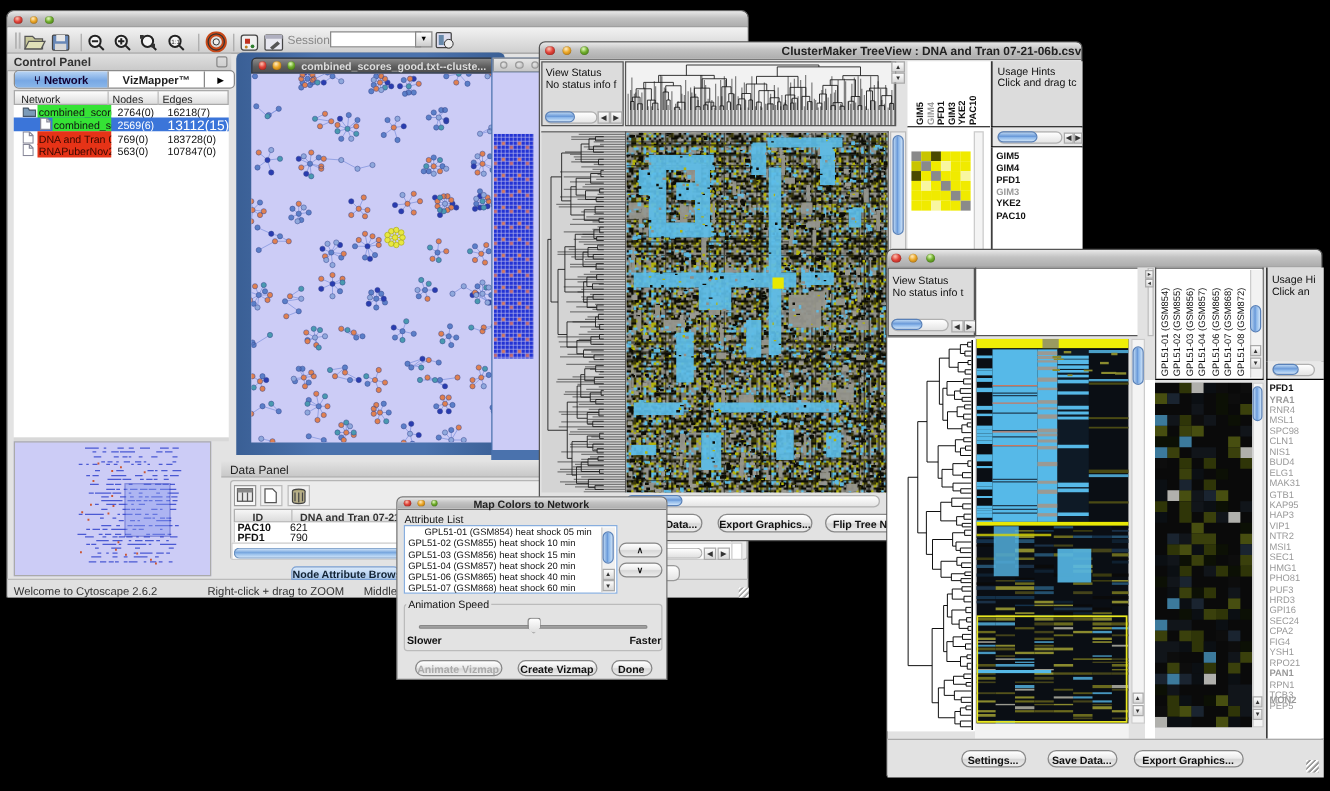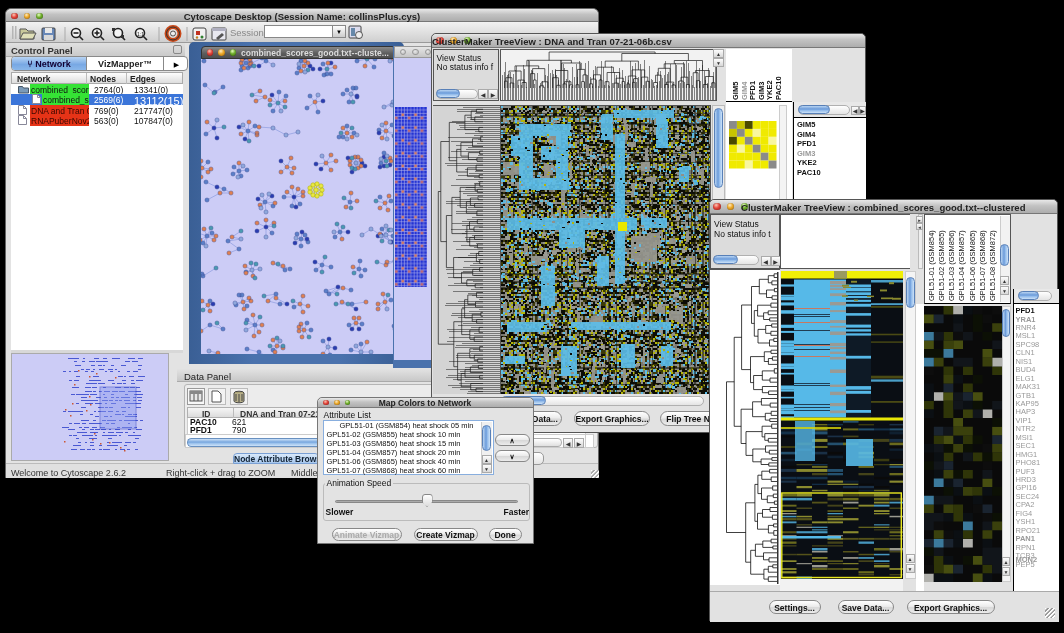--- a/index.html
+++ b/index.html
@@ -4,21 +4,20 @@
 body{width:1064px;height:633px;background:#000;font-family:"Liberation Sans",sans-serif;position:relative;overflow:hidden}
 .abs{position:absolute}
 .win-title{background:linear-gradient(180deg,#e8e8e8,#c2c2c2 45%,#adadad);border-bottom:1px solid #777}
 .panel{background:#dcdcdc;border:1px solid #555}
 </style></head><body>
 <div class="abs" style="left:5px;top:8px;width:594px;height:470px;background:#e3e3e3;border-radius:6px 6px 0 0;border:1px solid #666">
 <div class="abs win-title" style="left:0;top:0;width:100%;height:13px;border-radius:6px 6px 0 0"></div>
 <div style="position:absolute;left:5.1px;top:3.6px;width:6.8px;height:6.8px;border-radius:50%;background:radial-gradient(circle at 40% 30%, #f8b0a0 8%, #e2443a 45%, #9c1f18);box-shadow:inset 0 0 1px rgba(0,0,0,.4)"></div>
     <div style="position:absolute;left:17.5px;top:3.6px;width:6.8px;height:6.8px;border-radius:50%;background:radial-gradient(circle at 40% 30%, #fce0a8 8%, #eca827 45%, #a86a10);box-shadow:inset 0 0 1px rgba(0,0,0,.4)"></div>
     <div style="position:absolute;left:29.9px;top:3.6px;width:6.8px;height:6.8px;border-radius:50%;background:radial-gradient(circle at 40% 30%, #d2f0a8 8%, #70ae2c 45%, #3f720f);box-shadow:inset 0 0 1px rgba(0,0,0,.4)"></div>
-<div class="abs" style="left:0;top:1.5px;width:100%;text-align:center;font-size:9.5px;font-weight:bold;color:#222">Cytoscape Desktop (Session Name: collinsPlus.cys)</div>
 <div class="abs" style="left:0;top:13px;width:100%;height:21px;background:linear-gradient(180deg,#f2f2f2,#cfcfcf);border-bottom:1px solid #9a9a9a"></div>
 <svg class="abs" style="left:6px;top:16px" width="360" height="17" xmlns="http://www.w3.org/2000/svg">
 <rect x="0" y="1" width="1.5" height="13" fill="#b5b5b5"></rect>
       <rect x="3" y="1" width="1.5" height="13" fill="#b5b5b5"></rect>
 <path d="M8 4h6l2 2h6v8H8z" fill="#c8c89a" stroke="#555" stroke-width="1"></path>
       <path d="M8 14l3-6h13l-3 6z" fill="#e0e0b8" stroke="#555" stroke-width="1"></path>
 <rect x="30" y="3" width="13" height="12" rx="1" fill="#6888b8" stroke="#444"></rect>
       <rect x="33" y="3" width="7" height="5" fill="#e8e8e8"></rect>
       <rect x="32" y="10" width="9" height="5" fill="#d8d8d8"></rect>
 <rect x="52.5" y="2" width="1" height="14" fill="#aaa"></rect>
@@ -66,37 +65,37 @@
       <circle cx="11" cy="10" r="3.5" fill="#eee" stroke="#333" stroke-width="0.8"></circle>
     </svg>
 <div class="abs" style="left:0;top:34px;width:179px;height:14px;background:linear-gradient(180deg,#e0e0e0,#cacaca);border-bottom:1px solid #aaa"></div>
 <div class="abs" style="left:5px;top:36px;font-size:9.5px;font-weight:bold;color:#333">Control Panel</div>
 <div class="abs" style="left:167px;top:36px;width:9px;height:9px;border:1.2px solid #888;border-radius:2px"></div>
 <div class="abs" style="left:5px;top:47px;width:177px;height:15px;border:1px solid #8a8a8a;border-radius:4px;background:#fff;overflow:hidden">
 <div class="abs" style="left:0;top:0;width:75px;height:15px;background:linear-gradient(180deg,#b8d4f4,#78a8e4 50%,#90bcec);border-right:1px solid #888;text-align:center;font-size:9px;font-weight:bold;color:#103;line-height:15px">⑂ Network</div>
 <div class="abs" style="left:75px;top:0;width:76px;height:15px;text-align:center;font-size:9px;font-weight:bold;color:#222;line-height:15px">VizMapper™</div>
 <div class="abs" style="left:151px;top:0;width:26px;height:15px;border-left:1px solid #888;text-align:center;font-size:7px;line-height:15px">▶</div>
 </div>
-<div class="abs" style="left:5px;top:63px;width:172px;height:12px;background:linear-gradient(180deg,#fdfdfd,#ddd);border:1px solid #aaa;font-size:8.5px;font-weight:bold;color:#222">
+<div class="abs" style="left:5px;top:63px;width:172px;height:12px;background:linear-gradient(180deg,#fdfdfd,#ddd);border:1px solid #aaa;font-size:8.5px;font-weight:normal;color:#222">
       <span class="abs" style="left:5px;top:1px">Network</span>
       <span class="abs" style="left:78px;top:1px">Nodes</span>
       <span class="abs" style="left:118px;top:1px">Edges</span>
       <span class="abs" style="left:74px;top:0;width:1px;height:12px;background:#bbb"></span>
       <span class="abs" style="left:114px;top:0;width:1px;height:12px;background:#bbb"></span>
     </div>
 <div class="abs" style="left:5px;top:75px;width:172px;height:266px;background:#fff"></div>
 <div class="abs" style="left:5px;top:74.5px;width:172px;height:10.5px">
       <svg class="abs" style="left:7px;top:1px" width="11" height="9" xmlns="http://www.w3.org/2000/svg">
         <path d="M0.5 1.5h4l1 1.5h5v5h-10z" fill="#7a9ab8" stroke="#456"></path>
       </svg>
       <div class="abs" style="left:19px;top:0;width:59px;height:11px;background:#35e335;overflow:hidden;white-space:nowrap">
         <span style="position:absolute;left:1px;top:1px;font-size:8.5px;color:#111">combined_scores_</span>
       </div>
       <span class="abs" style="left:83px;top:1px;font-size:8.5px;color:#111">2764(0)</span>
-      <span class="abs" style="left:123px;top:1px;font-size:8.5px;color:#111">13341(0)</span>
+      <span class="abs" style="left:123px;top:1px;font-size:8.5px;color:#111">16218(7)</span>
     </div>
 <div class="abs" style="left:5px;top:85px;width:172px;height:10.5px;background:#3b75d9">
       <svg class="abs" style="left:21px;top:0px" width="9" height="10" xmlns="http://www.w3.org/2000/svg">
         <path d="M0.5 0.5h5l3 3v6h-8z" fill="#fff" stroke="#889"></path>
         <path d="M5.5 0.5v3h3" fill="none" stroke="#889"></path>
       </svg>
       <div class="abs" style="left:31px;top:0;width:47px;height:11px;background:#35e335;overflow:hidden;white-space:nowrap">
         <span style="position:absolute;left:1px;top:1px;font-size:8.5px;color:#111">combined_sco</span>
       </div>
       <span class="abs" style="left:83px;top:1px;font-size:8.5px;color:#fff">2569(6)</span>
@@ -104,21 +103,21 @@
     </div>
 <div class="abs" style="left:5px;top:95.5px;width:172px;height:10.5px">
       <svg class="abs" style="left:7px;top:0px" width="9" height="10" xmlns="http://www.w3.org/2000/svg">
         <path d="M0.5 0.5h5l3 3v6h-8z" fill="#fff" stroke="#889"></path>
         <path d="M5.5 0.5v3h3" fill="none" stroke="#889"></path>
       </svg>
       <div class="abs" style="left:19px;top:0;width:59px;height:11px;background:#e63317;overflow:hidden;white-space:nowrap">
         <span style="position:absolute;left:1px;top:1px;font-size:8.5px;color:#3a0800">DNA and Tran 07</span>
       </div>
       <span class="abs" style="left:83px;top:1px;font-size:8.5px;color:#111">769(0)</span>
-      <span class="abs" style="left:123px;top:1px;font-size:8.5px;color:#111">217747(0)</span>
+      <span class="abs" style="left:123px;top:1px;font-size:8.5px;color:#111">183728(0)</span>
     </div>
 <div class="abs" style="left:5px;top:106px;width:172px;height:10.5px">
       <svg class="abs" style="left:7px;top:0px" width="9" height="10" xmlns="http://www.w3.org/2000/svg">
         <path d="M0.5 0.5h5l3 3v6h-8z" fill="#fff" stroke="#889"></path>
         <path d="M5.5 0.5v3h3" fill="none" stroke="#889"></path>
       </svg>
       <div class="abs" style="left:19px;top:0;width:59px;height:11px;background:#e63317;overflow:hidden;white-space:nowrap">
         <span style="position:absolute;left:1px;top:1px;font-size:8.5px;color:#3a0800">RNAPuberNov2+I</span>
       </div>
       <span class="abs" style="left:83px;top:1px;font-size:8.5px;color:#111">563(0)</span>
@@ -226,21 +225,21 @@
         </defs>
         <rect width="32" height="180" fill="url(#bg2)"></rect>
       </svg>
     </div>
 </div>
 <div class="abs" style="left:431px;top:32.5px;width:435px;height:400px;background:#e2e2e2;border:1px solid #555;border-radius:5px 5px 0 0">
 <div class="abs win-title" style="left:0;top:0;width:100%;height:14px;border-radius:5px 5px 0 0"></div>
 <div style="position:absolute;left:4.4px;top:3.4px;width:7.2px;height:7.2px;border-radius:50%;background:radial-gradient(circle at 40% 30%, #f8b0a0 8%, #e2443a 45%, #9c1f18);box-shadow:inset 0 0 1px rgba(0,0,0,.4)"></div>
     <div style="position:absolute;left:18.2px;top:3.4px;width:7.2px;height:7.2px;border-radius:50%;background:radial-gradient(circle at 40% 30%, #fce0a8 8%, #eca827 45%, #a86a10);box-shadow:inset 0 0 1px rgba(0,0,0,.4)"></div>
     <div style="position:absolute;left:32.0px;top:3.4px;width:7.2px;height:7.2px;border-radius:50%;background:radial-gradient(circle at 40% 30%, #d2f0a8 8%, #70ae2c 45%, #3f720f);box-shadow:inset 0 0 1px rgba(0,0,0,.4)"></div>
-<div class="abs" style="left:0;top:2px;width:100%;text-align:left;font-size:9.5px;font-weight:bold;color:#222">ClusterMaker TreeView : DNA and Tran 07-21-06b.csv</div>
+<div class="abs" style="left:0;top:2px;width:100%;text-align:right;font-size:9.5px;font-weight:bold;color:#222">ClusterMaker TreeView : DNA and Tran 07-21-06b.csv</div>
 <div class="abs panel" style="left:0.5px;top:15px;width:66px;height:52.5px">
       <div style="position:absolute;left:3px;top:3px;font-size:8.5px;color:#111">View Status</div>
       <div style="position:absolute;left:3px;top:12.5px;font-size:8.5px;color:#111">No status info f</div>
     </div>
 <div style="position:absolute;left:4px;top:55px;width:42px;height:10px;border-radius:5.0px;background:linear-gradient(180deg,#fff,#e4e4e4);border:1px solid #b0b0b0"></div>
 <div style="position:absolute;left:4px;top:55px;width:24px;height:9px;border-radius:4.5px;background:linear-gradient(180deg,#b8d4f2,#6898d8 45%,#88b4e8 55%,#cce2f8);border:1px solid #5880b8"></div>
 <div style="position:absolute;left:46px;top:55.5px;width:10px;height:10px;background:linear-gradient(180deg,#fdfdfd,#d8d8d8);border:1px solid #aaa;font-size:6px;color:#333;text-align:center;line-height:10px">◀</div>
 <div style="position:absolute;left:56px;top:55.5px;width:10px;height:10px;background:linear-gradient(180deg,#fdfdfd,#d8d8d8);border:1px solid #aaa;font-size:6px;color:#333;text-align:center;line-height:10px">▶</div>
 <div class="abs" style="left:68px;top:15px;width:217px;height:52.5px;border:1px solid #555;overflow:hidden">
       <svg width="217" height="52" xmlns="http://www.w3.org/2000/svg" style="position:absolute;left:0;top:0">
@@ -327,20 +326,24 @@
         <rect x="39.58" y="31.67" width="7.92" height="7.92" fill="#f0ea00"></rect>
         <rect x="0.00" y="39.58" width="7.92" height="7.92" fill="#f0ea00"></rect>
         <rect x="7.92" y="39.58" width="7.92" height="7.92" fill="#f0ea00"></rect>
         <rect x="15.83" y="39.58" width="7.92" height="7.92" fill="#f8f6a0"></rect>
         <rect x="23.75" y="39.58" width="7.92" height="7.92" fill="#f0ea00"></rect>
         <rect x="31.67" y="39.58" width="7.92" height="7.92" fill="#f0ea00"></rect>
         <rect x="39.58" y="39.58" width="7.92" height="7.92" fill="#8a8a8a"></rect>
       </svg>
     </div>
 <div class="abs" style="left:347px;top:71px;width:8px;height:290px;background:#f4f4f4;border:1px solid #ccc"></div>
+<div class="abs" style="left:361px;top:15px;width:73px;height:53px;background:#dcdcdc;border-left:1.5px solid #000;border-bottom:1.5px solid #000">
+      <div style="position:absolute;left:4px;top:3px;font-size:8.5px;color:#111">Usage Hints</div>
+      <div style="position:absolute;left:4px;top:12.5px;font-size:8.5px;color:#111">Click and drag tc</div>
+    </div>
 <div class="abs" style="left:361px;top:68.5px;width:73px;height:16px;background:#e8e8e8;border-left:1.5px solid #000;border-bottom:1.5px solid #000"></div>
 <div style="position:absolute;left:366px;top:71.5px;width:52px;height:10px;border-radius:5.0px;background:linear-gradient(180deg,#fff,#e4e4e4);border:1px solid #b0b0b0"></div>
 <div style="position:absolute;left:366px;top:71.5px;width:32px;height:9px;border-radius:4.5px;background:linear-gradient(180deg,#b8d4f2,#6898d8 45%,#88b4e8 55%,#cce2f8);border:1px solid #5880b8"></div>
 <div style="position:absolute;left:419px;top:72px;width:8px;height:9px;background:linear-gradient(180deg,#fdfdfd,#d8d8d8);border:1px solid #aaa;font-size:6px;color:#333;text-align:center;line-height:9px">◀</div>
 <div style="position:absolute;left:427px;top:72px;width:7px;height:9px;background:linear-gradient(180deg,#fdfdfd,#d8d8d8);border:1px solid #aaa;font-size:6px;color:#333;text-align:center;line-height:9px">▶</div>
 <div class="abs" style="left:361px;top:84.5px;width:73px;height:315px;background:#fff;border-left:1.5px solid #000"></div>
 <div class="abs" style="left:365px;top:86.5px;font-size:7.5px;font-weight:bold;color:#111">GIM5</div>
 <div class="abs" style="left:365px;top:96.0px;font-size:7.5px;font-weight:bold;color:#111">GIM4</div>
 <div class="abs" style="left:365px;top:105.5px;font-size:7.5px;font-weight:bold;color:#111">PFD1</div>
 <div class="abs" style="left:365px;top:115.0px;font-size:7.5px;font-weight:bold;color:#999">GIM3</div>
@@ -380,21 +383,20 @@
 <div class="abs" style="left:186px;top:109px;font-size:8.5px;font-weight:bold;color:#111">Faster</div>
 <div style="position:absolute;left:14px;top:130px;width:70px;height:13px;border-radius:7.5px;background:linear-gradient(180deg,#fff,#ececec 45%,#d8d8d8 55%,#ececec);border:1px solid #888;color:#aaa;font-size:8.5px;font-weight:bold;text-align:center;line-height:13px">Animate Vizmap</div>
 <div style="position:absolute;left:96px;top:130px;width:64px;height:13px;border-radius:7.5px;background:linear-gradient(180deg,#fff,#ececec 45%,#d8d8d8 55%,#ececec);border:1px solid #888;color:#111;font-size:8.5px;font-weight:bold;text-align:center;line-height:13px">Create Vizmap</div>
 <div style="position:absolute;left:171px;top:130px;width:33px;height:13px;border-radius:7.5px;background:linear-gradient(180deg,#fff,#ececec 45%,#d8d8d8 55%,#ececec);border:1px solid #888;color:#111;font-size:8.5px;font-weight:bold;text-align:center;line-height:13px">Done</div>
 </div>
 <div class="abs" style="left:708.5px;top:198.5px;width:349.5px;height:422px;background:#e2e2e2;border:1px solid #555;border-radius:5px 5px 0 0">
 <div class="abs win-title" style="left:0;top:0;width:100%;height:14px;border-radius:5px 5px 0 0"></div>
 <div style="position:absolute;left:3.9px;top:3.4px;width:7.2px;height:7.2px;border-radius:50%;background:radial-gradient(circle at 40% 30%, #f8b0a0 8%, #e2443a 45%, #9c1f18);box-shadow:inset 0 0 1px rgba(0,0,0,.4)"></div>
     <div style="position:absolute;left:17.7px;top:3.4px;width:7.2px;height:7.2px;border-radius:50%;background:radial-gradient(circle at 40% 30%, #fce0a8 8%, #eca827 45%, #a86a10);box-shadow:inset 0 0 1px rgba(0,0,0,.4)"></div>
     <div style="position:absolute;left:31.5px;top:3.4px;width:7.2px;height:7.2px;border-radius:50%;background:radial-gradient(circle at 40% 30%, #d2f0a8 8%, #70ae2c 45%, #3f720f);box-shadow:inset 0 0 1px rgba(0,0,0,.4)"></div>
-<div class="abs" style="left:0;top:2px;width:100%;text-align:center;font-size:9.5px;font-weight:bold;color:#222">ClusterMaker TreeView : combined_scores_good.txt--clustered</div>
 <div class="abs panel" style="left:0.5px;top:14.5px;width:69.5px;height:55px">
       <div style="position:absolute;left:3px;top:4px;font-size:8.5px;color:#111">View Status</div>
       <div style="position:absolute;left:3px;top:14px;font-size:8.5px;color:#111">No status info t</div>
     </div>
 <div style="position:absolute;left:3.5px;top:55.5px;width:46px;height:10px;border-radius:5.0px;background:linear-gradient(180deg,#fff,#e4e4e4);border:1px solid #b0b0b0"></div>
 <div style="position:absolute;left:3.5px;top:55.5px;width:25px;height:9px;border-radius:4.5px;background:linear-gradient(180deg,#b8d4f2,#6898d8 45%,#88b4e8 55%,#cce2f8);border:1px solid #5880b8"></div>
 <div style="position:absolute;left:51px;top:56px;width:10px;height:10px;background:linear-gradient(180deg,#fdfdfd,#d8d8d8);border:1px solid #aaa;font-size:6px;color:#333;text-align:center;line-height:10px">◀</div>
 <div style="position:absolute;left:61px;top:56px;width:10px;height:10px;background:linear-gradient(180deg,#fdfdfd,#d8d8d8);border:1px solid #aaa;font-size:6px;color:#333;text-align:center;line-height:10px">▶</div>
 <div class="abs" style="left:70px;top:14.5px;width:130px;height:55px;background:#fff;border:1px solid #555;border-right:none"></div>
 <div class="abs" style="left:208px;top:14.5px;width:5px;height:55px;background:#eee;border:1px solid #bbb"></div>
@@ -405,20 +407,24 @@
 <div class="abs" style="left:227.3px;top:101px;font-size:7.5px;color:#111;transform:rotate(-90deg);transform-origin:0 0;white-space:nowrap">GPL51-02 (GSM855)</div>
 <div class="abs" style="left:237.6px;top:101px;font-size:7.5px;color:#111;transform:rotate(-90deg);transform-origin:0 0;white-space:nowrap">GPL51-03 (GSM856)</div>
 <div class="abs" style="left:247.9px;top:101px;font-size:7.5px;color:#111;transform:rotate(-90deg);transform-origin:0 0;white-space:nowrap">GPL51-04 (GSM857)</div>
 <div class="abs" style="left:258.2px;top:101px;font-size:7.5px;color:#111;transform:rotate(-90deg);transform-origin:0 0;white-space:nowrap">GPL51-06 (GSM865)</div>
 <div class="abs" style="left:268.5px;top:101px;font-size:7.5px;color:#111;transform:rotate(-90deg);transform-origin:0 0;white-space:nowrap">GPL51-07 (GSM868)</div>
 <div class="abs" style="left:278.8px;top:101px;font-size:7.5px;color:#111;transform:rotate(-90deg);transform-origin:0 0;white-space:nowrap">GPL51-08 (GSM872)</div>
 <div class="abs" style="left:290px;top:16px;width:10px;height:86px;background:#f2f2f2;border-left:1px solid #ccc"></div>
 <div style="position:absolute;left:290.5px;top:44px;width:9px;height:22px;border-radius:4.5px;background:linear-gradient(90deg,#b8d4f2,#6898d8 45%,#88b4e8 55%,#cce2f8);border:1px solid #5880b8"></div>
 <div style="position:absolute;left:290.5px;top:76px;width:9px;height:9px;background:linear-gradient(180deg,#fdfdfd,#d8d8d8);border:1px solid #aaa;font-size:5px;color:#333;text-align:center;line-height:9px">▲</div>
 <div style="position:absolute;left:290.5px;top:86px;width:9px;height:9px;background:linear-gradient(180deg,#fdfdfd,#d8d8d8);border:1px solid #aaa;font-size:5px;color:#333;text-align:center;line-height:9px">▼</div>
+<div class="abs" style="left:303px;top:14.5px;width:46.5px;height:74.5px;background:#dcdcdc;border-left:1.5px solid #000">
+      <div style="position:absolute;left:4px;top:4px;font-size:8.5px;color:#111">Usage Hi</div>
+      <div style="position:absolute;left:4px;top:14px;font-size:8.5px;color:#111">Click an</div>
+    </div>
 <div class="abs" style="left:303px;top:89px;width:46.5px;height:15px;background:#e8e8e8;border-left:1.5px solid #000;border-bottom:1.5px solid #000"></div>
 <div style="position:absolute;left:308px;top:91px;width:34px;height:10px;border-radius:5.0px;background:linear-gradient(180deg,#fff,#e4e4e4);border:1px solid #b0b0b0"></div>
 <div style="position:absolute;left:308px;top:91px;width:21px;height:9px;border-radius:4.5px;background:linear-gradient(180deg,#b8d4f2,#6898d8 45%,#88b4e8 55%,#cce2f8);border:1px solid #5880b8"></div>
 <div class="abs" style="left:0.5px;top:69.5px;width:69.5px;height:316px;background:#fff;border-top:1px solid #555;overflow:hidden">
       <svg width="69" height="316" xmlns="http://www.w3.org/2000/svg" style="position:absolute;left:0;top:0">
         <rect width="69" height="316" fill="#fff"></rect>
         <rect x="67.2" y="2" width="1.2" height="312" fill="#000"></rect>
         <path d="M64.1 3.8H67.0M64.1 7.5H67.0M64.1 3.8V7.5M61.9 10.9H67.0M61.9 14.8H67.0M61.9 10.9V14.8M58.3 5.7H64.1M58.3 12.8H61.9M58.3 5.7V12.8M64.4 18.4H67.0M64.4 21.7H67.0M64.4 18.4V21.7M62.1 25.8H67.0M62.1 29.3H67.0M62.1 25.8V29.3M56.5 20.0H64.4M56.5 27.5H62.1M56.5 20.0V27.5M49.3 9.3H58.3M49.3 23.8H56.5M49.3 9.3V23.8M60.9 33.1H67.0M60.9 37.2H67.0M60.9 33.1V37.2M58.2 40.9H67.0M58.2 44.7H67.0M58.2 40.9V44.7M59.7 47.9H67.0M59.7 51.0H67.0M59.7 47.9V51.0M53.6 42.8H58.2M53.6 49.5H59.7M53.6 42.8V49.5M47.6 35.2H60.9M47.6 46.1H53.6M47.6 35.2V46.1M61.7 53.9H67.0M61.7 57.1H67.0M61.7 53.9V57.1M60.9 61.3H67.0M60.9 65.3H67.0M60.9 61.3V65.3M55.7 55.5H61.7M55.7 63.3H60.9M55.7 55.5V63.3M63.8 68.3H67.0M63.8 71.5H67.0M63.8 68.3V71.5M59.5 69.9H63.8M59.5 76.1H67.0M59.5 69.9V76.1M48.0 59.4H55.7M48.0 73.0H59.5M48.0 59.4V73.0M44.3 40.6H47.6M44.3 66.2H48.0M44.3 40.6V66.2M41.5 16.5H49.3M41.5 53.4H44.3M41.5 16.5V53.4M61.0 80.2H67.0M61.0 83.4H67.0M61.0 80.2V83.4M62.4 86.8H67.0M62.4 90.2H67.0M62.4 86.8V90.2M58.4 88.5H62.4M58.4 94.4H67.0M58.4 88.5V94.4M54.3 81.8H61.0M54.3 91.5H58.4M54.3 81.8V91.5M64.3 98.7H67.0M64.3 103.1H67.0M64.3 98.7V103.1M60.0 108.1H67.0M60.0 112.2H67.0M60.0 108.1V112.2M52.3 100.9H64.3M52.3 110.1H60.0M52.3 100.9V110.1M58.6 121.0H67.0M58.6 124.5H67.0M58.6 121.0V124.5M52.4 116.5H67.0M52.4 122.7H58.6M52.4 116.5V122.7M43.6 105.5H52.3M43.6 119.6H52.4M43.6 105.5V119.6M40.5 86.6H54.3M40.5 112.6H43.6M40.5 86.6V112.6M31.6 35.0H41.5M31.6 99.6H40.5M31.6 35.0V99.6M60.2 133.1H67.0M60.2 137.1H67.0M60.2 133.1V137.1M51.4 128.5H67.0M51.4 135.1H60.2M51.4 128.5V135.1M61.2 141.3H67.0M61.2 145.4H67.0M61.2 141.3V145.4M59.8 148.7H67.0M59.8 151.5H67.0M59.8 148.7V151.5M55.3 143.3H61.2M55.3 150.1H59.8M55.3 143.3V150.1M42.6 131.8H51.4M42.6 146.7H55.3M42.6 131.8V146.7M61.7 154.1H67.0M61.7 158.3H67.0M61.7 154.1V158.3M58.3 168.4H67.0M58.3 172.1H67.0M58.3 168.4V172.1M54.8 163.6H67.0M54.8 170.3H58.3M54.8 163.6V170.3M52.1 156.2H61.7M52.1 166.9H54.8M52.1 156.2V166.9M59.3 180.3H67.0M59.3 184.0H67.0M59.3 180.3V184.0M55.5 175.9H67.0M55.5 182.2H59.3M55.5 175.9V182.2M61.9 187.6H67.0M61.9 190.4H67.0M61.9 187.6V190.4M58.8 192.9H67.0M58.8 196.1H67.0M58.8 192.9V196.1M51.1 189.0H61.9M51.1 194.5H58.8M51.1 189.0V194.5M42.8 179.0H55.5M42.8 191.8H51.1M42.8 179.0V191.8M36.0 161.6H52.1M36.0 185.4H42.8M36.0 161.6V185.4M31.1 139.2H42.6M31.1 173.5H36.0M31.1 139.2V173.5M24.2 67.3H31.6M24.2 156.3H31.1M24.2 67.3V156.3M59.6 199.4H67.0M59.6 202.9H67.0M59.6 199.4V202.9M61.2 207.0H67.0M61.2 211.5H67.0M61.2 207.0V211.5M51.8 201.2H59.6M51.8 209.3H61.2M51.8 201.2V209.3M62.7 215.9H67.0M62.7 220.1H67.0M62.7 215.9V220.1M63.3 224.1H67.0M63.3 227.6H67.0M63.3 224.1V227.6M64.4 231.1H67.0M64.4 234.3H67.0M64.4 231.1V234.3M57.3 225.9H63.3M57.3 232.7H64.4M57.3 225.9V232.7M51.5 218.0H62.7M51.5 229.3H57.3M51.5 218.0V229.3M47.9 205.2H51.8M47.9 223.6H51.5M47.9 205.2V223.6M60.0 237.5H67.0M60.0 241.5H67.0M60.0 237.5V241.5M62.4 245.1H67.0M62.4 249.3H67.0M62.4 245.1V249.3M52.5 239.5H60.0M52.5 247.2H62.4M52.5 239.5V247.2M63.6 253.9H67.0M63.6 256.9H67.0M63.6 253.9V256.9M63.8 260.6H67.0M63.8 265.3H67.0M63.8 260.6V265.3M58.4 255.4H63.6M58.4 263.0H63.8M58.4 255.4V263.0M47.5 243.3H52.5M47.5 259.2H58.4M47.5 243.3V259.2M44.9 214.4H47.9M44.9 251.3H47.5M44.9 214.4V251.3M61.1 269.2H67.0M61.1 272.8H67.0M61.1 269.2V272.8M62.9 276.0H67.0M62.9 278.9H67.0M62.9 276.0V278.9M52.8 271.0H61.1M52.8 277.4H62.9M52.8 271.0V277.4M59.0 287.8H67.0M59.0 291.9H67.0M59.0 287.8V291.9M53.5 282.8H67.0M53.5 289.8H59.0M53.5 282.8V289.8M45.4 274.2H52.8M45.4 286.3H53.5M45.4 274.2V286.3M62.8 294.8H67.0M62.8 297.8H67.0M62.8 294.8V297.8M58.3 296.3H62.8M58.3 302.2H67.0M58.3 296.3V302.2M58.3 306.8H67.0M58.3 311.4H67.0M58.3 306.8V311.4M53.9 299.2H58.3M53.9 309.1H58.3M53.9 299.2V309.1M40.7 280.3H45.4M40.7 304.2H53.9M40.7 280.3V304.2M35.7 232.8H44.9M35.7 292.2H40.7M35.7 232.8V292.2M16.5 111.8H24.2M16.5 262.5H35.7M16.5 111.8V262.5" fill="none" stroke="#000" stroke-width="0.75"></path>
       </svg>
     </div>

